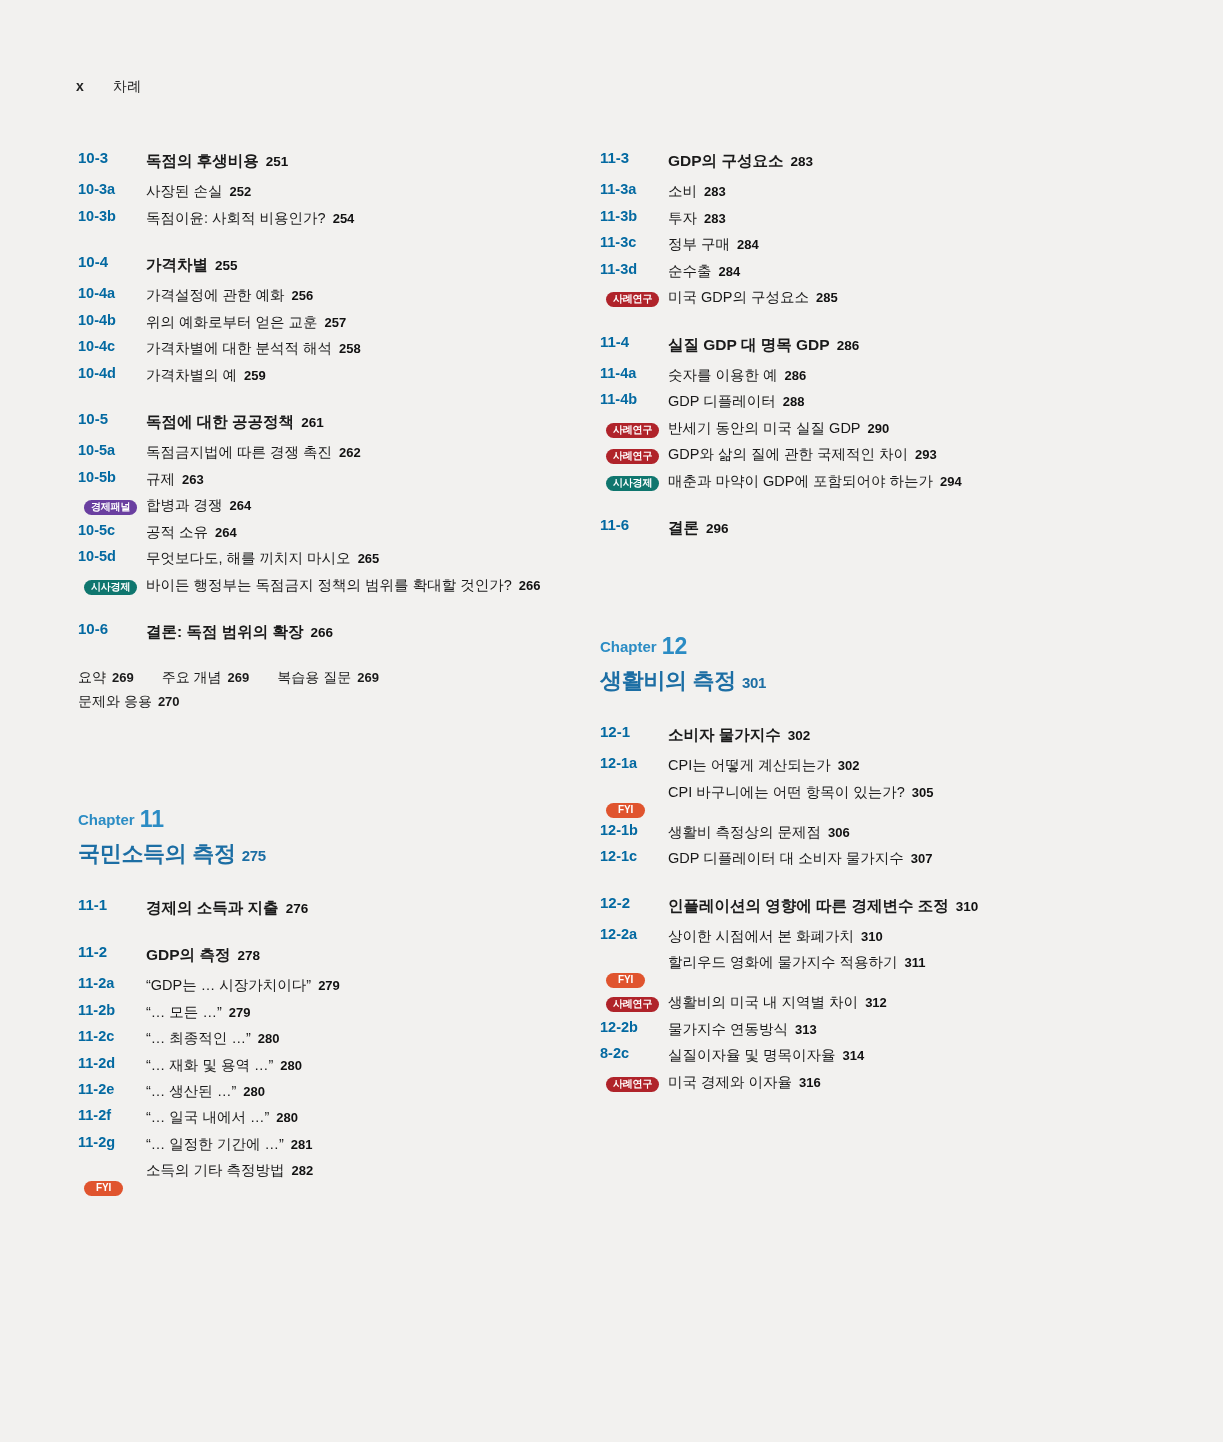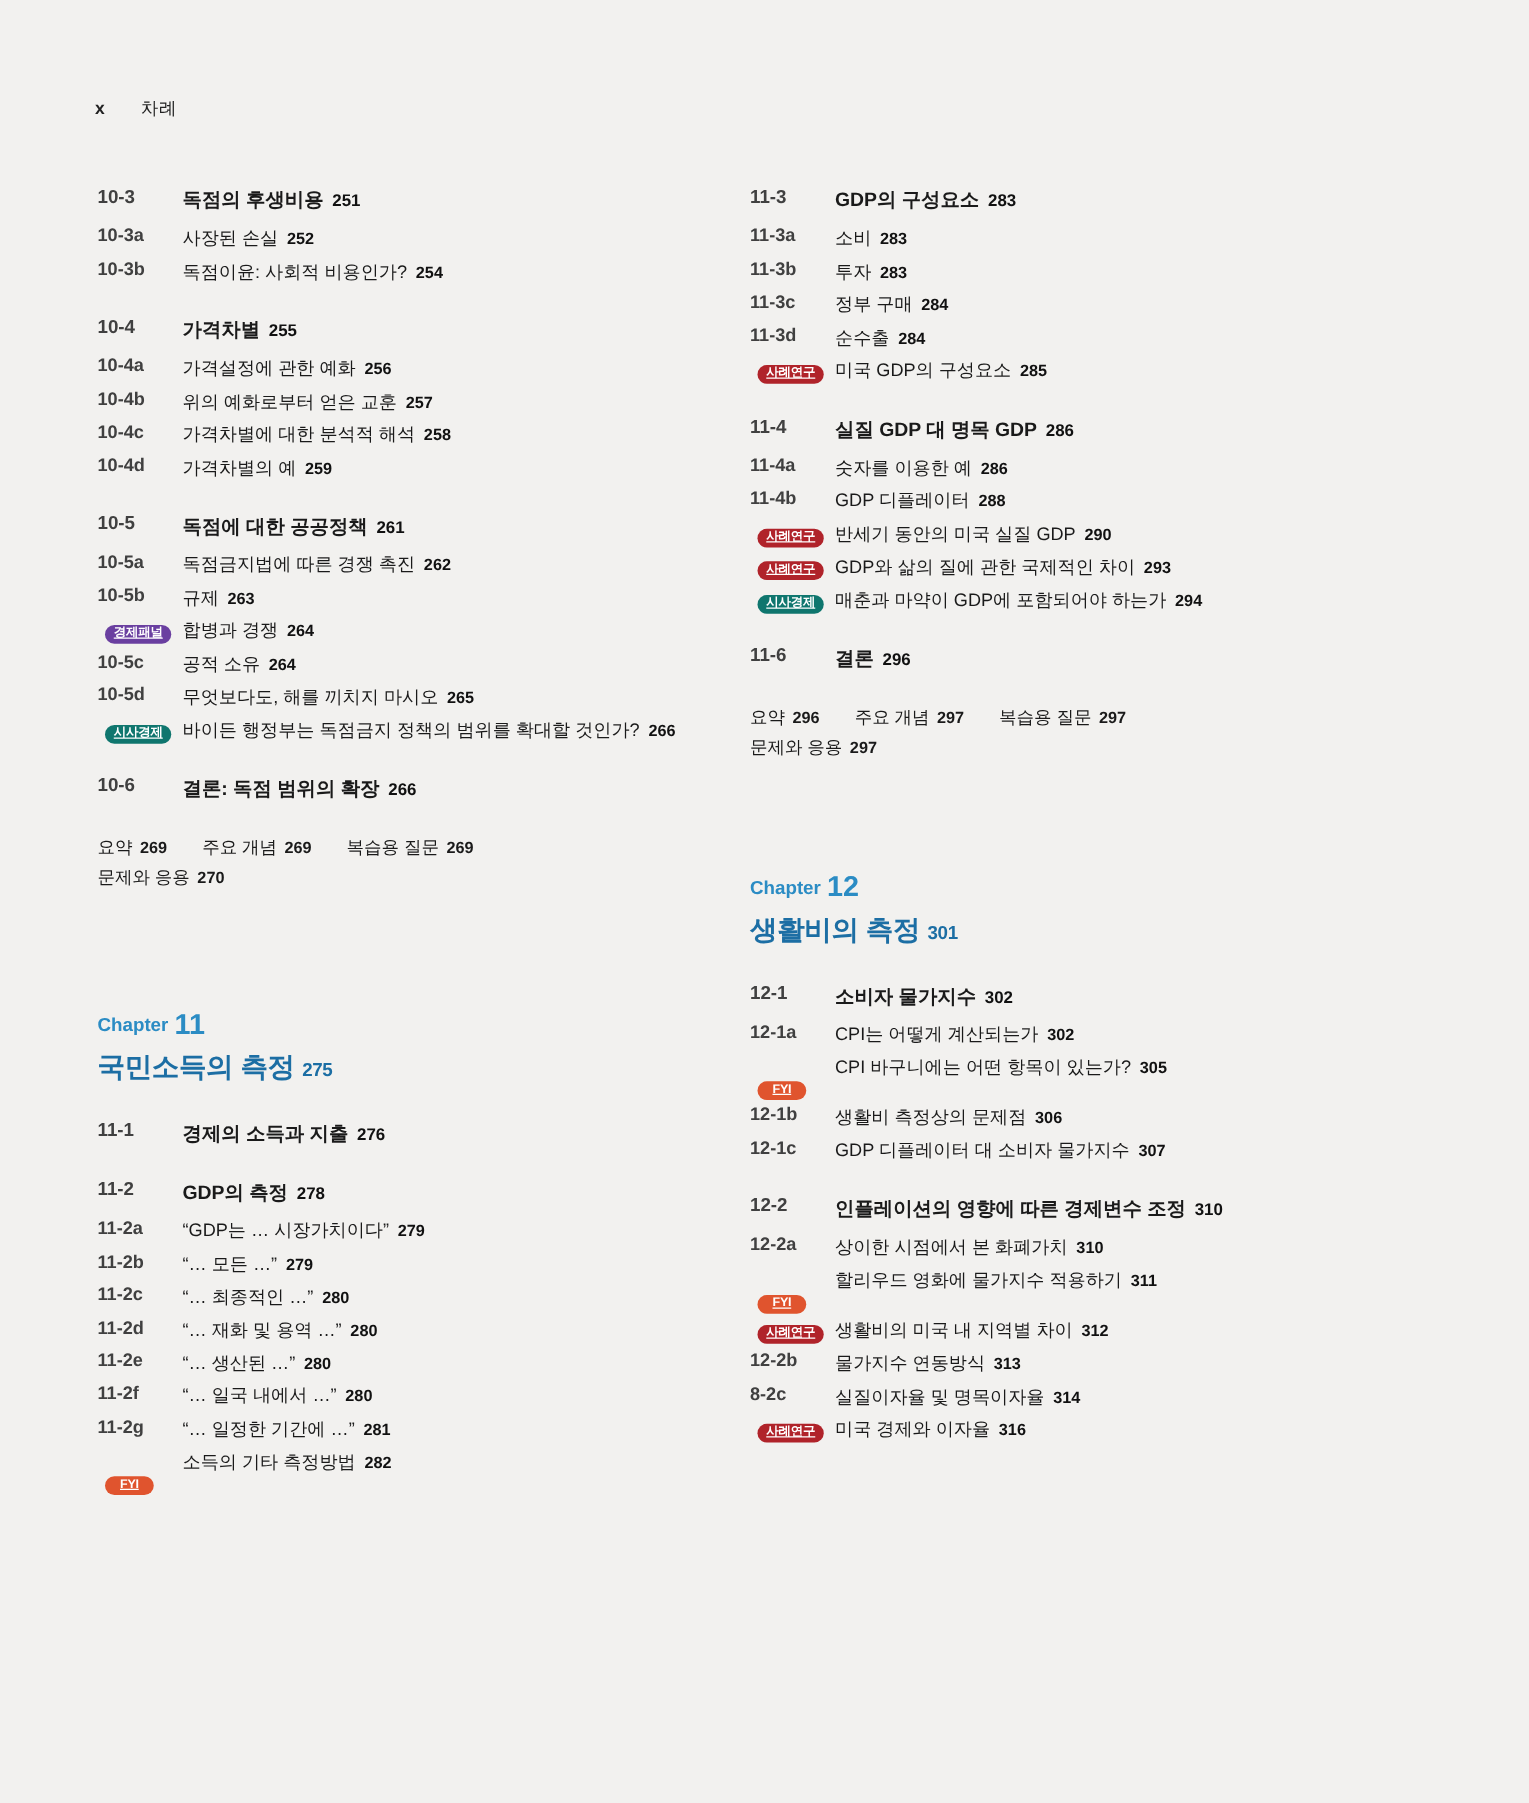--- a/index.html
+++ b/index.html
@@ -89,21 +89,21 @@
   .sec.level1 {
     margin-top: 22px;
     margin-bottom: 7px;
   }
   .sec.level1:first-child { margin-top: 0; }
   .sec .num {
     width: 68px;
     flex: 0 0 68px;
     font-size: 14.5px;
     font-weight: bold;
-    color: #404040;
+    color: #0369a1;
     padding-top: 1px;
   }
   .sec.level1 .num {
     font-size: 15px;
   }
   .sec .txt {
     font-size: 14.5px;
     color: #1a1a1a;
     line-height: 1.62;
   }
@@ -131,21 +131,20 @@
     display: inline-block;
     color: #fff;
     font-size: 10px;
     font-weight: bold;
     border-radius: 9px;
     padding: 2px 7px 3px 7px;
     line-height: 1;
     letter-spacing: -0.2px;
     white-space: nowrap;
     transform: translateX(6px);
-    text-decoration: underline;
   }
   .badge.case { background: #b0232a; }
   .badge.news { background: #0f766e; }
   .badge.panel { background: #6a3fa0; }
   .badge.fyi {
     background: #e0542e;
     padding: 2px 12px 3px 12px;
     margin-top: 20px;
   }
 
@@ -350,28 +349,20 @@
         </div>
         <div class="sec level2">
           <div class="badge-cell"><span class="badge news">시사경제</span></div>
           <div class="txt"><span>매춘과 마약이 GDP에 포함되어야 하는가</span><span class="pg">294</span></div>
         </div>
         <div class="sec level1">
           <div class="num">11-6</div>
           <div class="txt"><span>결론</span><span class="pg">296</span></div>
         </div>
       </div>
-    <div class="endmatter" id="right-endmatter">
-        <div class="row1">
-          <span class="item"><span>요약</span><span class="pg">296</span></span>
-          <span class="item"><span>주요 개념</span><span class="pg">297</span></span>
-          <span class="item"><span>복습용 질문</span><span class="pg">297</span></span>
-        </div>
-        <div class="row2"><span class="item"><span>문제와 응용</span><span class="pg">297</span></span></div>
-      </div>
 
     <div style="height:86px"></div>
 
     <div class="chapter-block">
       <div class="chapter-kicker">
         <span>Chapter</span><span class="num">12</span>
       </div>
       <div class="chapter-title">
         <span>생활비의 측정</span><span class="page-no">301</span>
       </div>

